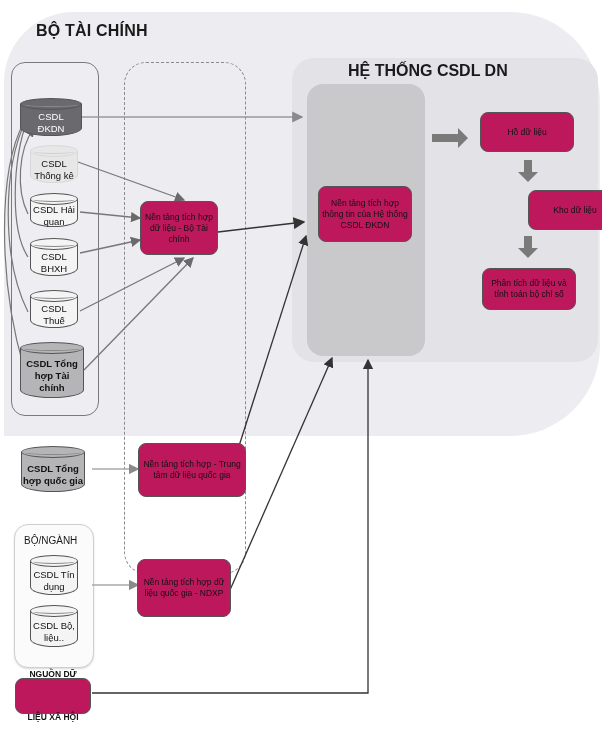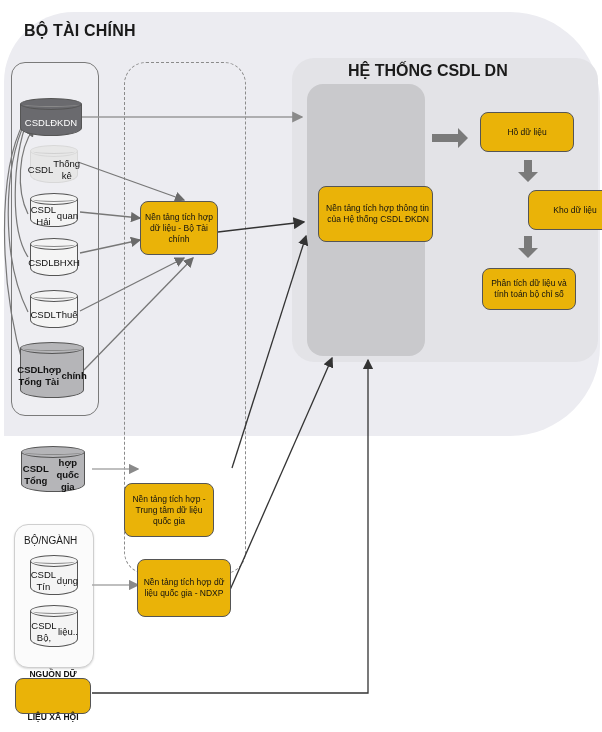--- a/index.html
+++ b/index.html
@@ -10,21 +10,21 @@
     color: #1a1a1a;
   }
   .abs { position: absolute; }
   
   .panel-main {
     left: 4px; top: 12px; width: 596px; height: 424px;
     background: #ececf1;
     border-radius: 70px 90px 90px 0;
   }
   .panel-title {
-    left: 24px; top: 22px; font-size: 16px; font-weight: bold; letter-spacing: 0.2px;
+    left: 36px; top: 22px; font-size: 16px; font-weight: bold; letter-spacing: 0.2px;
   }
   .panel-csdldn {
     left: 292px; top: 58px; width: 306px; height: 304px;
     background: #e3e3e7; border-radius: 22px;
   }
   .csdldn-title {
     left: 348px; top: 62px; font-size: 16px; font-weight: bold;
   }
   .csdldn-col {
     left: 307px; top: 84px; width: 118px; height: 272px;
@@ -62,31 +62,31 @@
     position: absolute; left: 0; right: 0; top: 0; height: 12px;
     border: 1.2px solid #555; border-radius: 50%;
     box-sizing: border-box;
   }
   .cyl .top::after {
     content: ""; position: absolute; left: 2px; right: 2px; top: 3px; height: 4px;
     border-bottom: 1px solid #888; border-radius: 50%;
   }
   .cyl .label {
     position: absolute; left: 0; right: 0; top: 14px; bottom: 2px;
-    display: flex; align-items: center; justify-content: center; 
+    display: flex; align-items: center; justify-content: center; flex-direction: column;
   }
   .cyl.light .body, .cyl.light .top { background: #f4f4f4; }
   .cyl.dark .body, .cyl.dark .top { background: #6a6a6e; color: #fff; }
   .cyl.dark .label { color: #fff; }
   .cyl.mid .body, .cyl.mid .top { background: #b5b5b8; }
   .cyl.faint .body, .cyl.faint .top { background: #e7e7e7; border-color: #d8d8d8; }
   .cyl.faint .top::after { border-color: #d0d0d0; }
   
   .rbox {
-    position: absolute; background: #eab308;
+    position: absolute; background: #be185d;
     border: 1.3px solid #555; border-radius: 8px;
     display: flex; align-items: center; justify-content: center;
     text-align: center; font-size: 8.5px; line-height: 11px; color: #111;
     box-sizing: border-box; padding: 3px;
   }
   .rbox.bold { font-weight: bold; gap: 32px; }
   svg.overlay { position: absolute; left: 0; top: 0; }
 </style>
 </head>
 <body>
@@ -193,24 +193,24 @@
   <div class="body"></div>
     <div class="top"></div>
   <div class="label" style="font-weight:bold;">
       <span>CSDL Tổng</span>
       <span>hợp Tài</span>
       <span>chính</span>
     </div>
 </div>
 
 <div class="rbox" style="left:140px;top:201px;width:78px;height:54px;">Nền tảng tích hợp dữ liệu - Bộ Tài chính</div>
-<div class="rbox" style="left:124px;top:443px;width:90px;height:54px;margin-top:40px;">Nền tảng tích hợp - Trung tâm dữ liệu quốc gia</div>
+<div class="rbox" style="left:138px;top:443px;width:108px;height:54px;">Nền tảng tích hợp - Trung tâm dữ liệu quốc gia</div>
 <div class="rbox" style="left:137px;top:559px;width:94px;height:58px;">Nền tảng tích hợp dữ liệu quốc gia - NDXP</div>
 
-<div class="rbox" style="left:318px;top:186px;width:115px;height:56px;text-align:right;">Nền tảng tích hợp thông tin của Hệ thống CSDL ĐKDN</div>
+<div class="rbox" style="left:318px;top:186px;width:94px;height:56px;">Nền tảng tích hợp thông tin của Hệ thống CSDL ĐKDN</div>
 <div class="rbox" style="left:480px;top:112px;width:94px;height:40px;">Hồ dữ liệu</div>
 <div class="rbox" style="left:482px;top:190px;width:94px;height:40px;margin-left:46px;">Kho dữ liệu</div>
 <div class="rbox" style="left:482px;top:268px;width:94px;height:42px;">Phân tích dữ liệu và tính toán bộ chỉ số</div>
 
 <div class="cyl mid" style="left:21px;top:446px;width:64px;height:46px;">
   <div class="body"></div>
     <div class="top"></div>
   <div class="label" style="font-weight:bold;">
       <span>CSDL Tổng</span>
       <span>hợp quốc gia</span>

